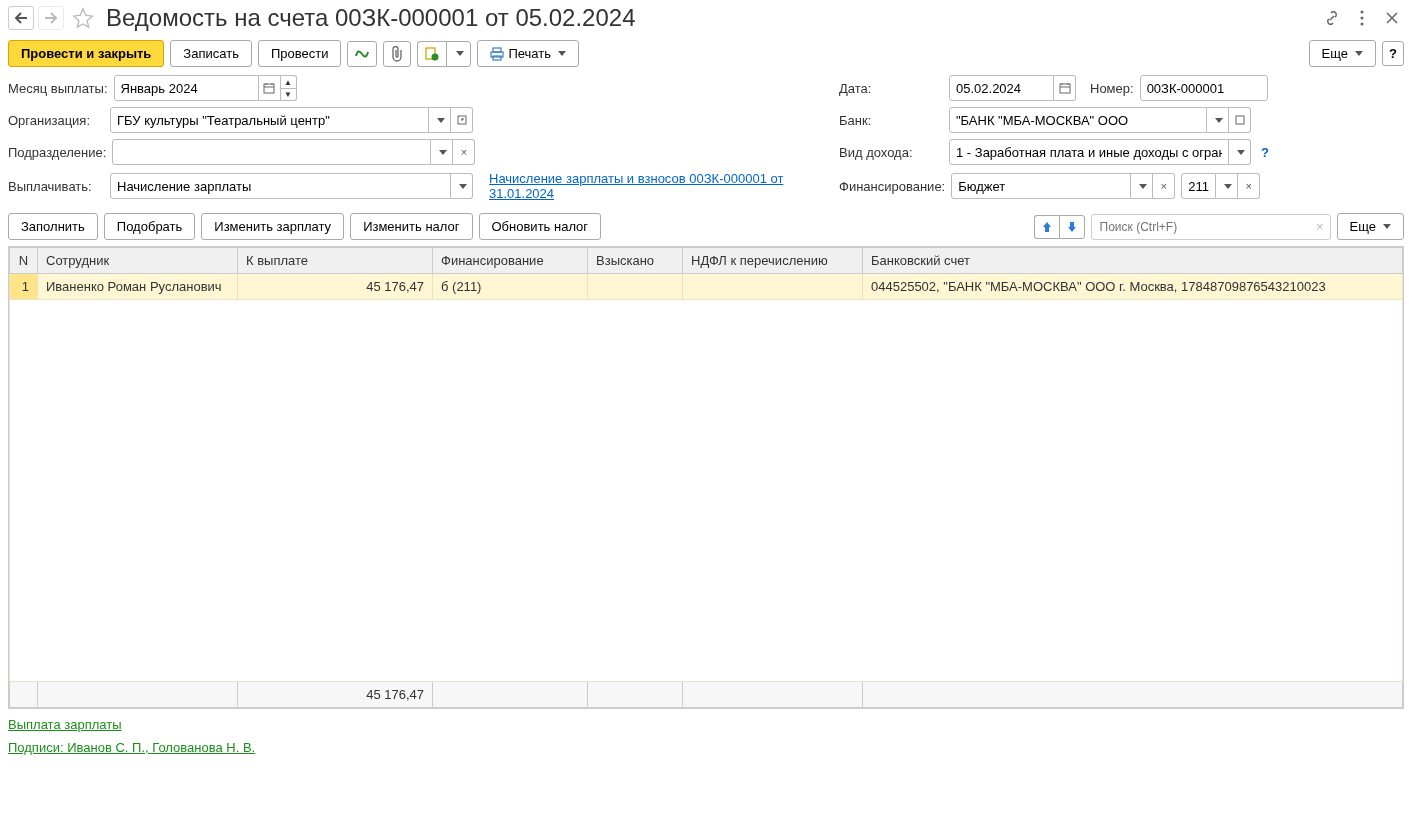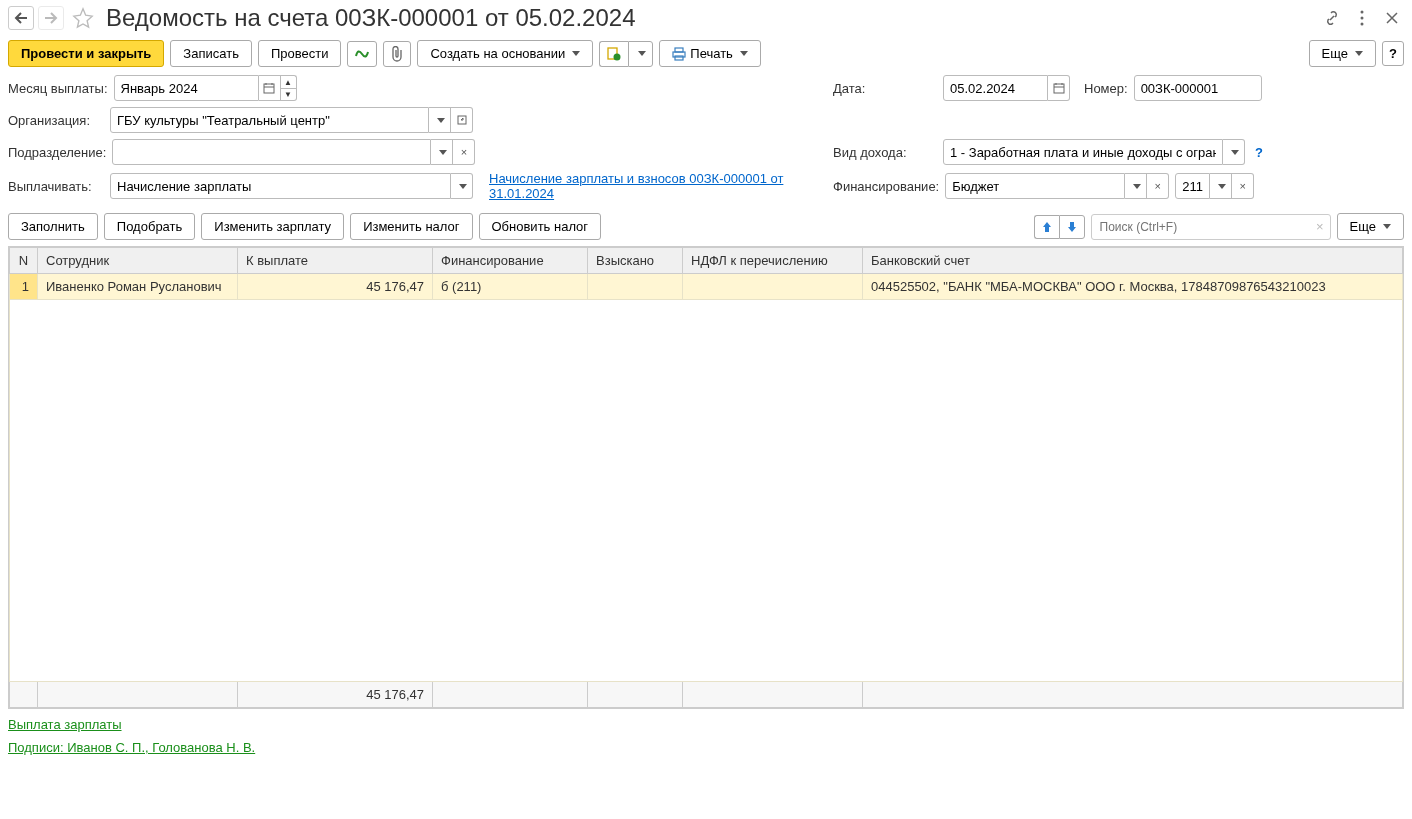--- a/index.html
+++ b/index.html
@@ -50,21 +50,21 @@
   .btn.primary { background: #ffd93c; border-color: #d4a800; font-weight: bold; }
   .btn.icon-only { padding: 4px 6px; }
   .btn-group { display:flex; }
   .btn-group .btn { border-radius: 0; border-right-width: 0; }
   .btn-group .btn:first-child { border-top-left-radius:3px; border-bottom-left-radius:3px; }
   .btn-group .btn:last-child { border-top-right-radius:3px; border-bottom-right-radius:3px; border-right-width:1px; }
   .caret { width:0; height:0; border-left:4px solid transparent; border-right:4px solid transparent; border-top:5px solid #555; display:inline-block; margin-left:3px; }
   .spacer { flex: 1; }
 
   .form-area { padding: 0 8px; }
-  .form-row { display: flex; align-items: center; margin-bottom: 6px; }
+  .form-row { display: flex; align-items: center; gap: 6px; margin-bottom: 6px; }
   .col-left { width: 825px; display:flex; align-items:center; gap:6px; }
   .col-right { flex:1; display:flex; align-items:center; gap:6px; }
   .lbl { min-width: 96px; }
   .lbl-r { min-width: 104px; }
   .input {
     border: 1px solid #bbb;
     padding: 4px 6px;
     border-radius: 3px;
     background: #fff;
     font-size: 13px;
@@ -170,24 +170,20 @@
     <button class="btn icon-only">
       <svg width="16" height="16" viewBox="0 0 16 16">
           <path d="M2 10 Q4 2 8 8 T14 6" stroke="#2a8f2a" stroke-width="2" fill="none"></path>
         </svg>
     </button>
   </div>
   <button class="btn icon-only">
     <svg width="14" height="16" viewBox="0 0 14 16">
         <path d="M11 4v7a4 4 0 01-8 0V3a2.5 2.5 0 015 0v7a1 1 0 01-2 0V4" stroke="#666" stroke-width="1.3" fill="none"></path>
       </svg>
-  </button>
-  <button class="btn">
-    <span>Создать на основании</span>
-      <span class="caret"></span>
   </button>
   <div class="btn-group">
     <button class="btn icon-only">
       <svg width="16" height="16" viewBox="0 0 16 16">
           <rect x="2" y="2" width="9" height="11" fill="none" stroke="#d4a800" stroke-width="1.3"></rect>
           <circle cx="11" cy="11" r="3.5" fill="#2a8f2a"></circle>
         </svg>
     </button>
     <button class="btn icon-only">
         <span class="caret"></span>
@@ -249,20 +245,34 @@
       <span class="lbl">Организация:</span>
       <div class="input-combo">
         <input class="input" style="width: 319px;" value="ГБУ культуры &quot;Театральный центр&quot;">
         <div class="ic-btn">
             <span class="caret"></span>
           </div>
         <div class="ic-btn">
           <svg width="10" height="10" viewBox="0 0 10 10">
               <rect x="1" y="1" width="8" height="8" fill="none" stroke="#666"></rect>
               <path d="M4 5l2-2M6 3v2h-2" stroke="#666" fill="none"></path>
+            </svg>
+        </div>
+      </div>
+    </div>
+    <div class="col-right">
+      <span class="lbl-r">Банк:</span>
+      <div class="input-combo">
+        <input class="input" style="width: 258px;" value="&quot;БАНК &quot;МБА-МОСКВА&quot; ООО">
+        <div class="ic-btn">
+            <span class="caret"></span>
+          </div>
+        <div class="ic-btn">
+          <svg width="10" height="10" viewBox="0 0 10 10">
+              <rect x="1" y="1" width="8" height="8" fill="none" stroke="#666"></rect>
             </svg>
         </div>
       </div>
     </div>
   </div>
 
   <div class="form-row">
     <div class="col-left">
       <span class="lbl">Подразделение:</span>
       <div class="input-combo">

